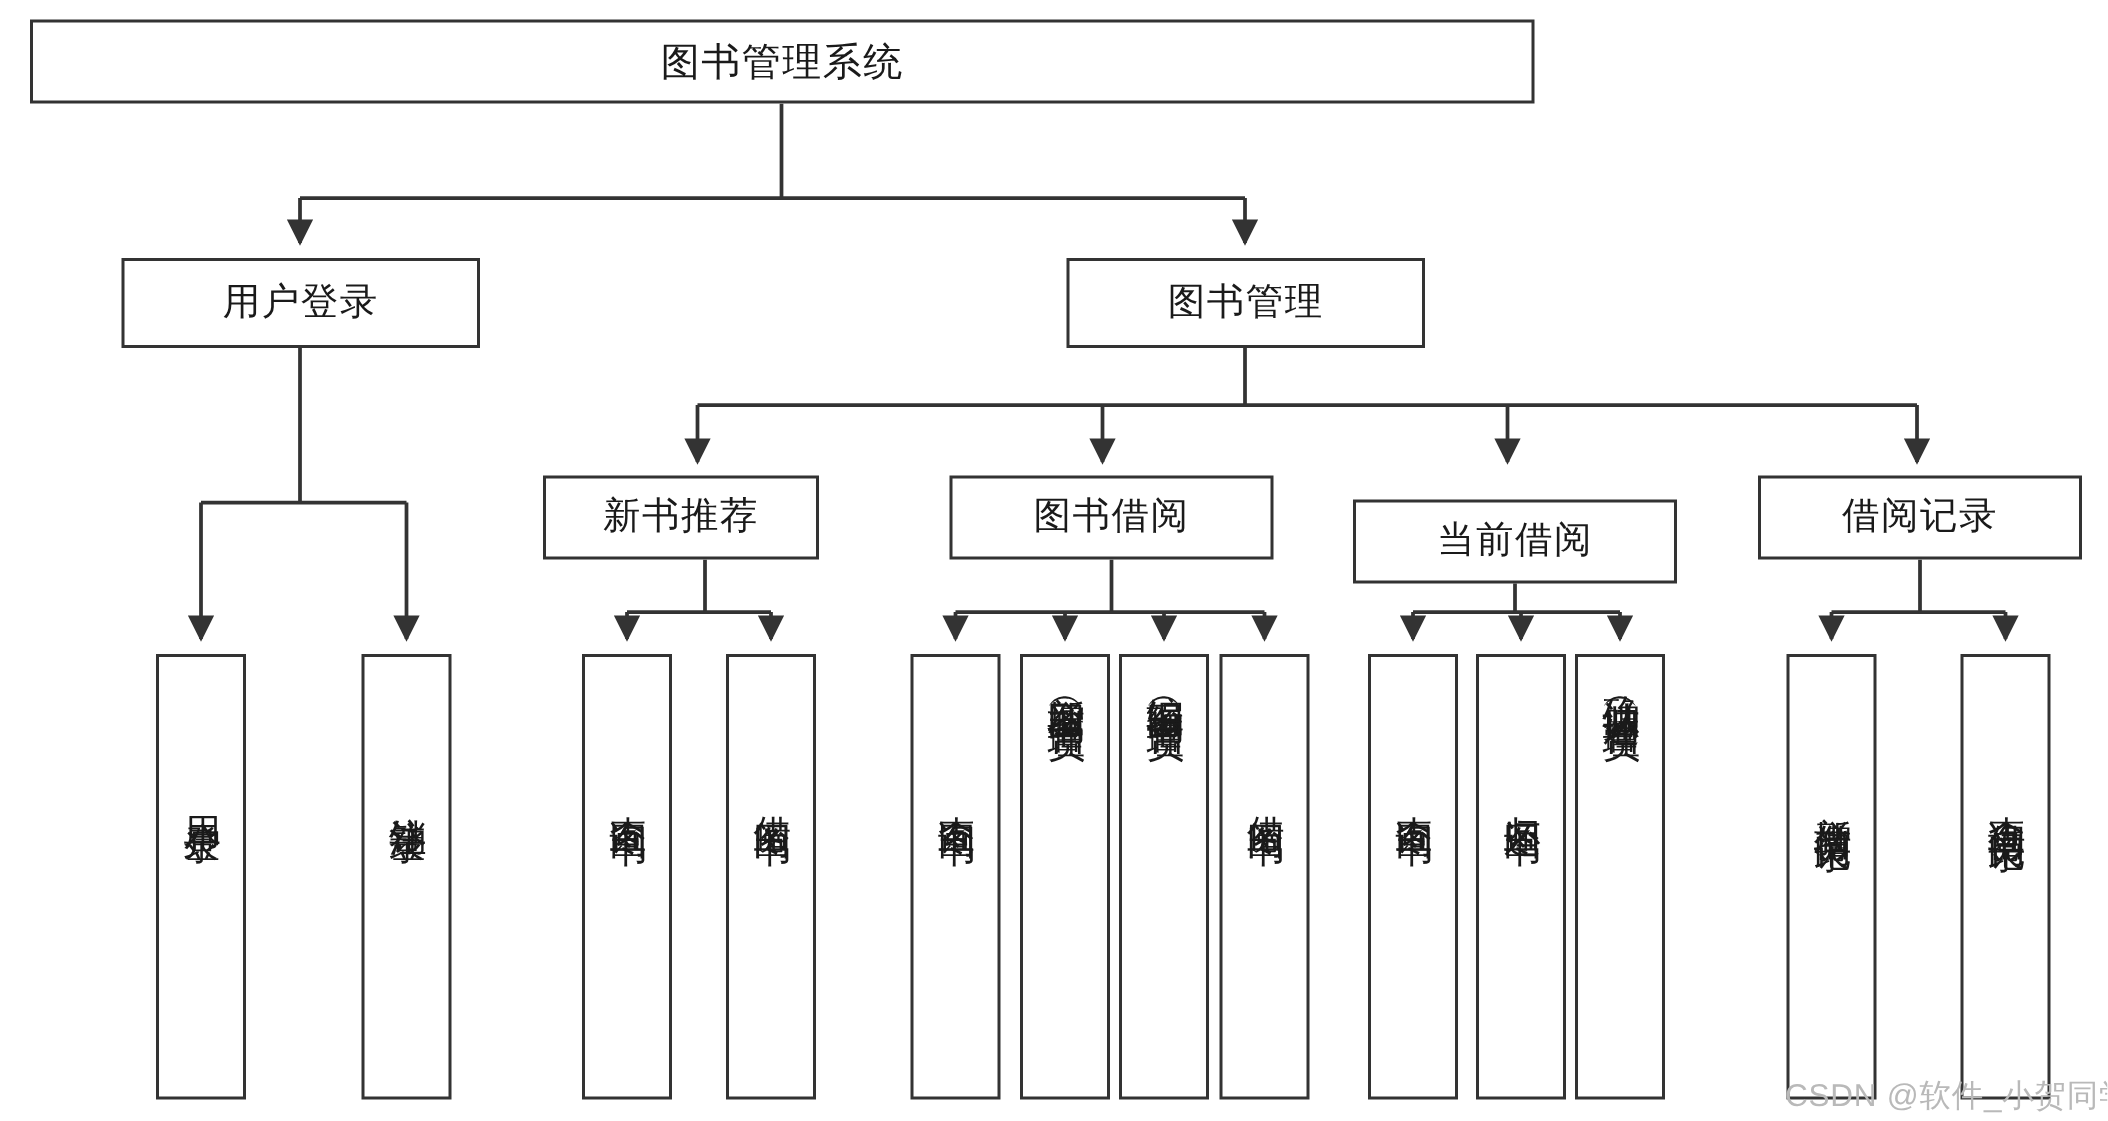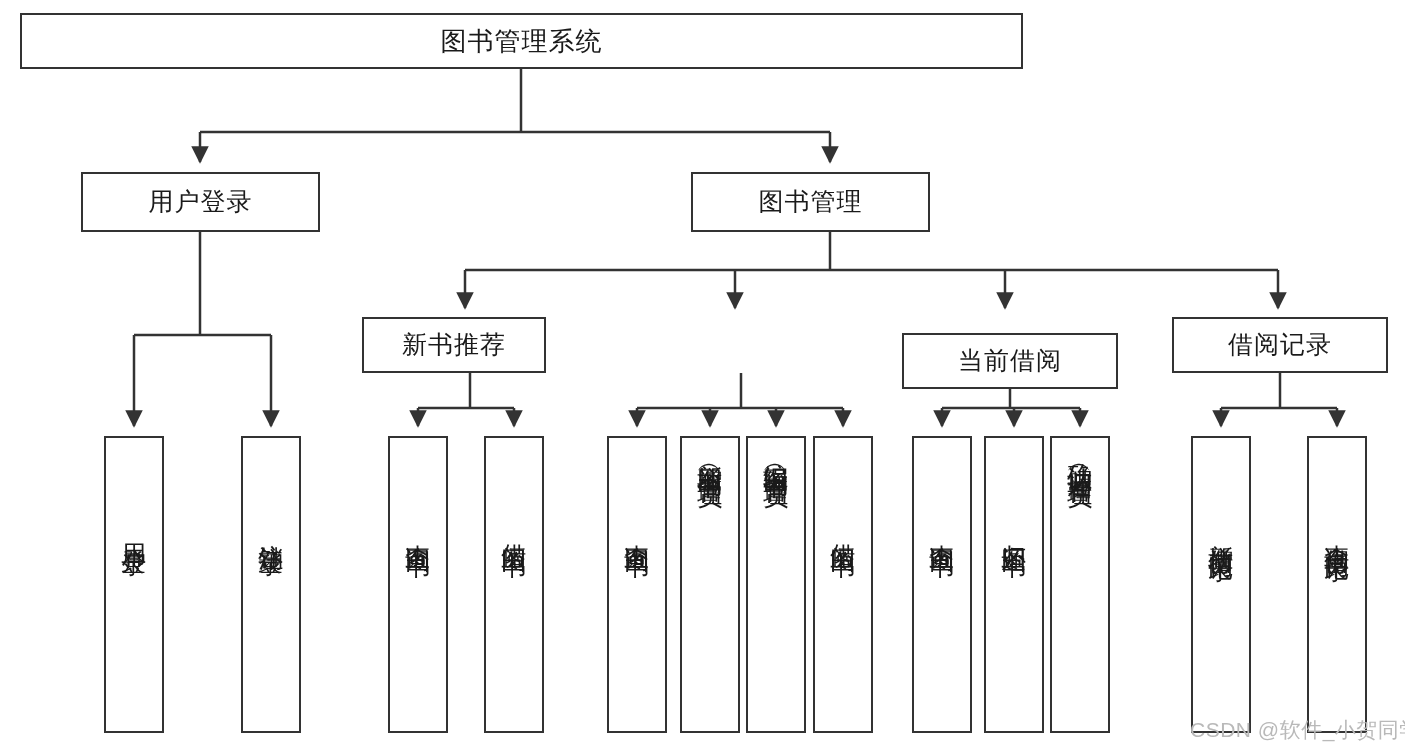--- a/index.html
+++ b/index.html
@@ -127,26 +127,29 @@
     </g>
   </svg>
 
   <div class="node h root" style="left:20px; top:13px; width:1003px; height:56px;">
     <span class="lbl">图书管理系统</span>
   </div>
 
   <div class="node h" style="left:81px; top:172px; width:239px; height:60px;">
     <span class="lbl">用户登录</span>
   </div>
-  <div class="node h" style="left:691px; top:172px; width:239px; height:60px;">
+  <div class="node h" style="left:711px; top:172px; width:239px; height:60px;">
     <span class="lbl">图书管理</span>
   </div>
 
   <div class="node h" style="left:362px; top:317px; width:184px; height:56px;">
     <span class="lbl">新书推荐</span>
+  </div>
+  <div class="node h" style="left:633px; top:317px; width:216px; height:56px;">
+    <span class="lbl">图书借阅</span>
   </div>
   <div class="node h" style="left:902px; top:317px; width:216px; height:56px;margin-top:16px;">
     <span class="lbl">当前借阅</span>
   </div>
   <div class="node h" style="left:1172px; top:317px; width:216px; height:56px;">
     <span class="lbl">借阅记录</span>
   </div>
 
   <div class="node v mid" style="left:104px; top:436px; width:60px; height:297px;">
     <span class="lbl">用户登录</span>

